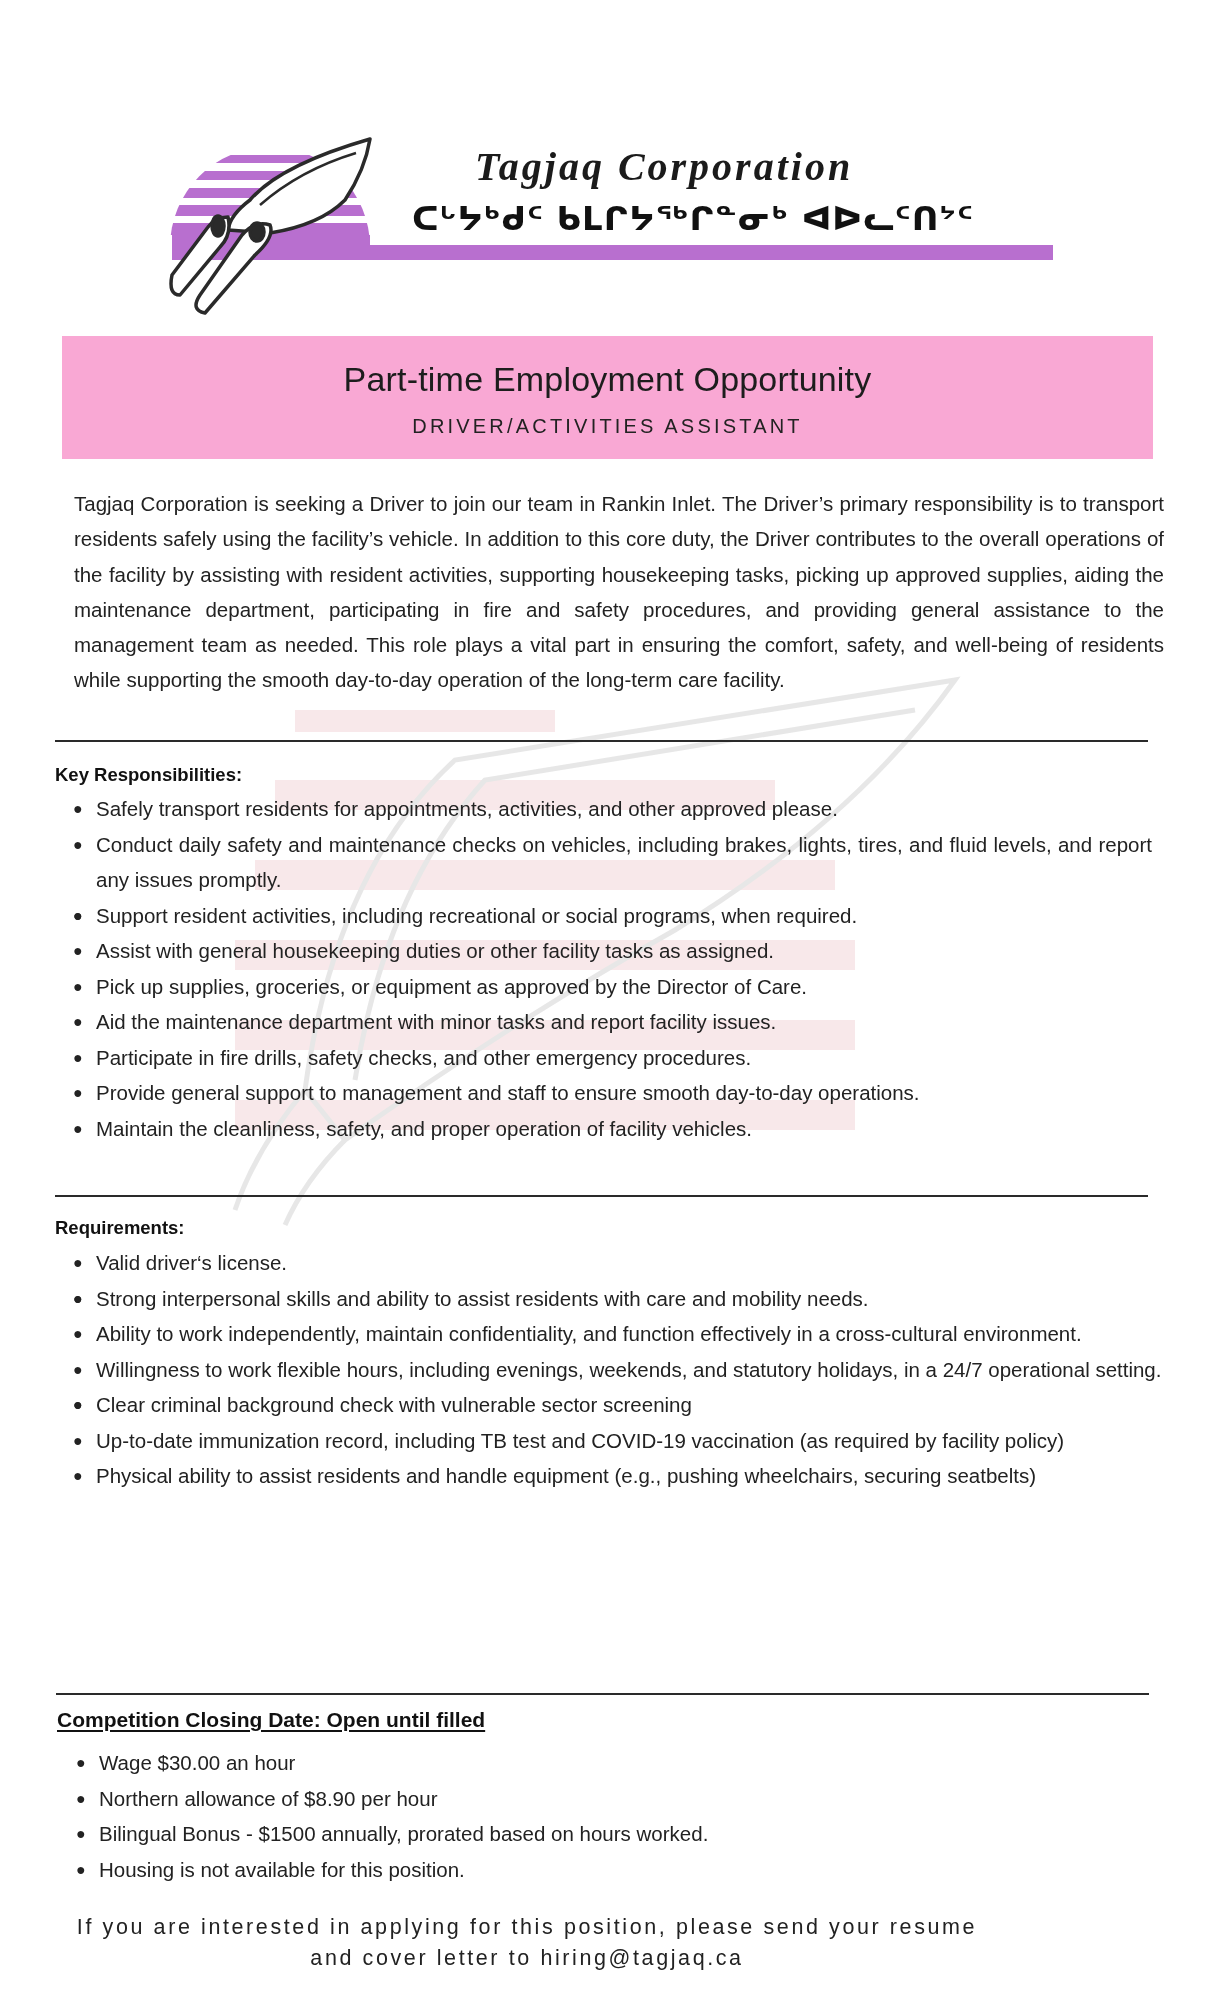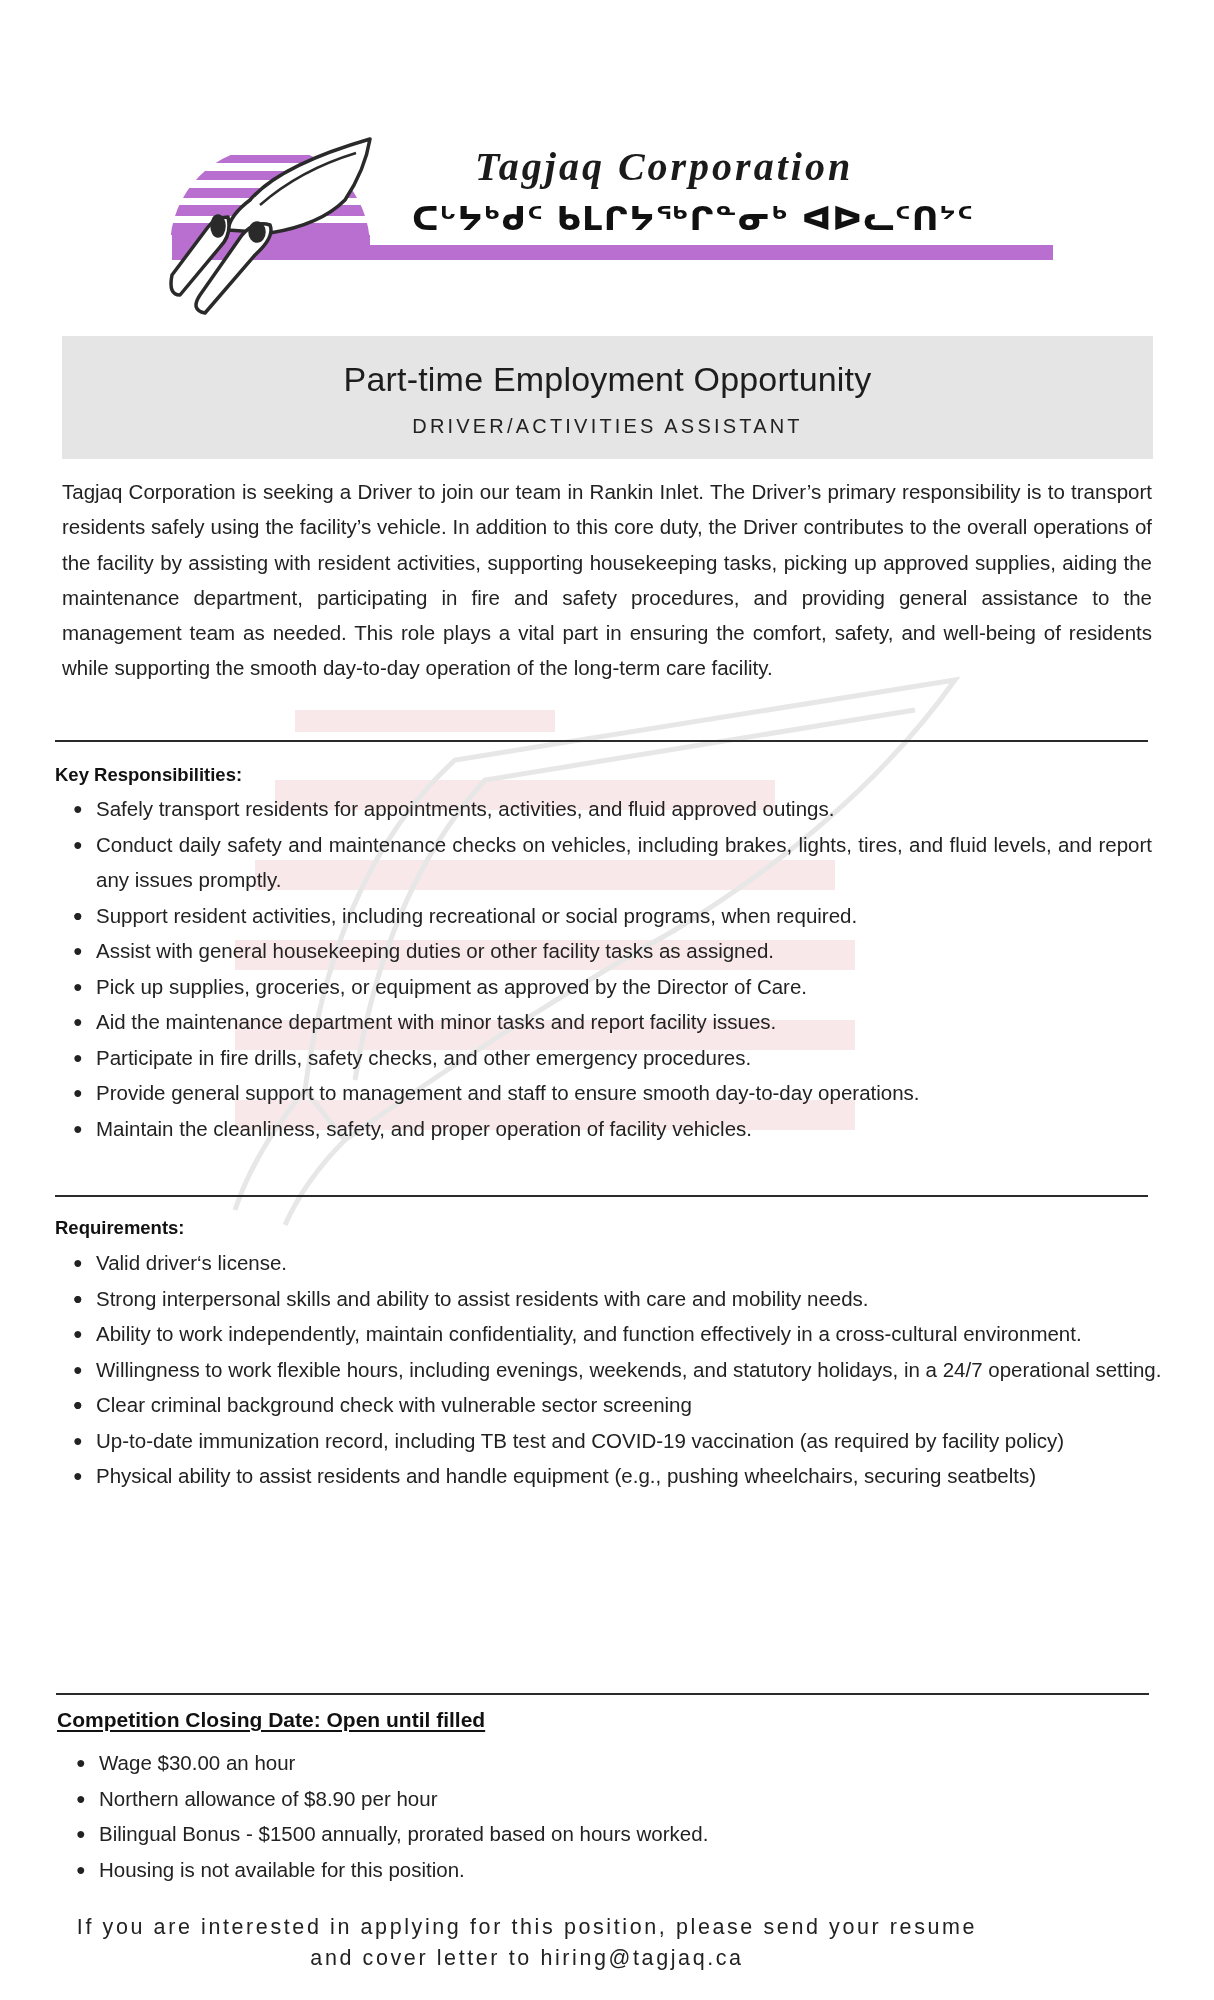--- a/index.html
+++ b/index.html
@@ -8,26 +8,26 @@
 
   .logo { position: absolute; left: 160px; top: 125px; width: 900px; height: 195px; }
   .logo svg { position: absolute; left: 0; top: 0; }
   .brand-name { position: absolute; left: 315px; top: 18px; font-family: "Liberation Serif", "DejaVu Serif", serif;
                 font-style: italic; font-weight: bold; font-size: 40px; letter-spacing: 3px; color: #1b1b1b; white-space: nowrap; }
   .brand-syllabics { position: absolute; left: 252px; top: 74px; font-family: "DejaVu Sans", sans-serif;
                      font-weight: bold; font-size: 33px; letter-spacing: 1px; color: #111; white-space: nowrap; }
 
   .watermark { position: absolute; left: 215px; top: 670px; width: 770px; height: 560px; opacity: 0.55; pointer-events: none; }
 
-  .banner { position: absolute; left: 62px; top: 336px; width: 1091px; height: 123px; background: #e5e5e5; text-align: center; }
+  .banner { position: absolute; left: 62px; top: 336px; width: 1091px; height: 123px; background: #f9a8d4; text-align: center; }
   .banner-title { position: absolute; left: 0; right: 0; top: 24px; font-size: 34px; color: #1d1d1d; letter-spacing: 0.2px; }
   .banner-sub { position: absolute; left: 0; right: 0; top: 79px; font-size: 20px; letter-spacing: 3.2px; color: #222; }
 
   .intro { position: absolute; left: 62px; top: 474px; width: 1090px; font-size: 20.5px; line-height: 35.3px;
-           text-align: justify; color: #222; margin: 0; }
+           text-align: justify; color: #222; margin: 12px; }
 
   .divider { position: absolute; height: 2px; background: #2a2a2a; }
 
   .section-heading { position: absolute; left: 55px; font-size: 18.5px; font-weight: bold; color: #111; margin: 0; }
   .section-heading.underlined { font-size: 21px; text-decoration: underline; text-underline-offset: 3px; }
 
   .list { position: absolute; left: 62px; margin: 0; padding: 0; list-style: none; font-size: 20.5px; line-height: 35.5px; color: #222; }
   .list li { position: relative; padding-left: 34px; text-align: justify; }
   .list li .bullet { position: absolute; left: 11px; top: 0; font-size: 16px; }
 
@@ -92,21 +92,21 @@
   <div class="banner-title">Part-time Employment Opportunity</div>
   <div class="banner-sub">DRIVER/ACTIVITIES ASSISTANT</div>
 </div>
 
 <p class="intro">Tagjaq Corporation is seeking a Driver to join our team in Rankin Inlet. The Driver’s primary responsibility is to transport residents safely using the facility’s vehicle. In addition to this core duty, the Driver contributes to the overall operations of the facility by assisting with resident activities, supporting housekeeping tasks, picking up approved supplies, aiding the maintenance department, participating in fire and safety procedures, and providing general assistance to the management team as needed. This role plays a vital part in ensuring the comfort, safety, and well-being of residents while supporting the smooth day-to-day operation of the long-term care facility.</p>
 
 <div class="divider" style="left:55px; top:740px; width:1093px;"></div>
 
 <h3 class="section-heading" style="top:764px;">Key Responsibilities:</h3>
 <ul class="list" style="top:791px; width:1090px;">
-  <li><span class="bullet">●</span><span>Safely transport residents for appointments, activities, and fluid approved outings.</span></li>
+  <li><span class="bullet">●</span><span>Safely transport residents for appointments, activities, and other approved please.</span></li>
   <li><span class="bullet">●</span><span>Conduct daily safety and maintenance checks on vehicles, including brakes, lights, tires, and fluid levels, and report any issues promptly.</span></li>
   <li><span class="bullet">●</span></li>
   <li><span class="bullet">●</span><span>Support resident activities, including recreational or social programs, when required.</span></li>
   <li><span class="bullet">●</span><span>Assist with general housekeeping duties or other facility tasks as assigned.</span></li>
   <li><span class="bullet">●</span><span>Pick up supplies, groceries, or equipment as approved by the Director of Care.</span></li>
   <li><span class="bullet">●</span><span>Aid the maintenance department with minor tasks and report facility issues.</span></li>
   <li><span class="bullet">●</span><span>Participate in fire drills, safety checks, and other emergency procedures.</span></li>
   <li><span class="bullet">●</span><span>Provide general support to management and staff to ensure smooth day-to-day operations.</span></li>
   <li><span class="bullet">●</span><span>Maintain the cleanliness, safety, and proper operation of facility vehicles.</span></li>
 </ul>

